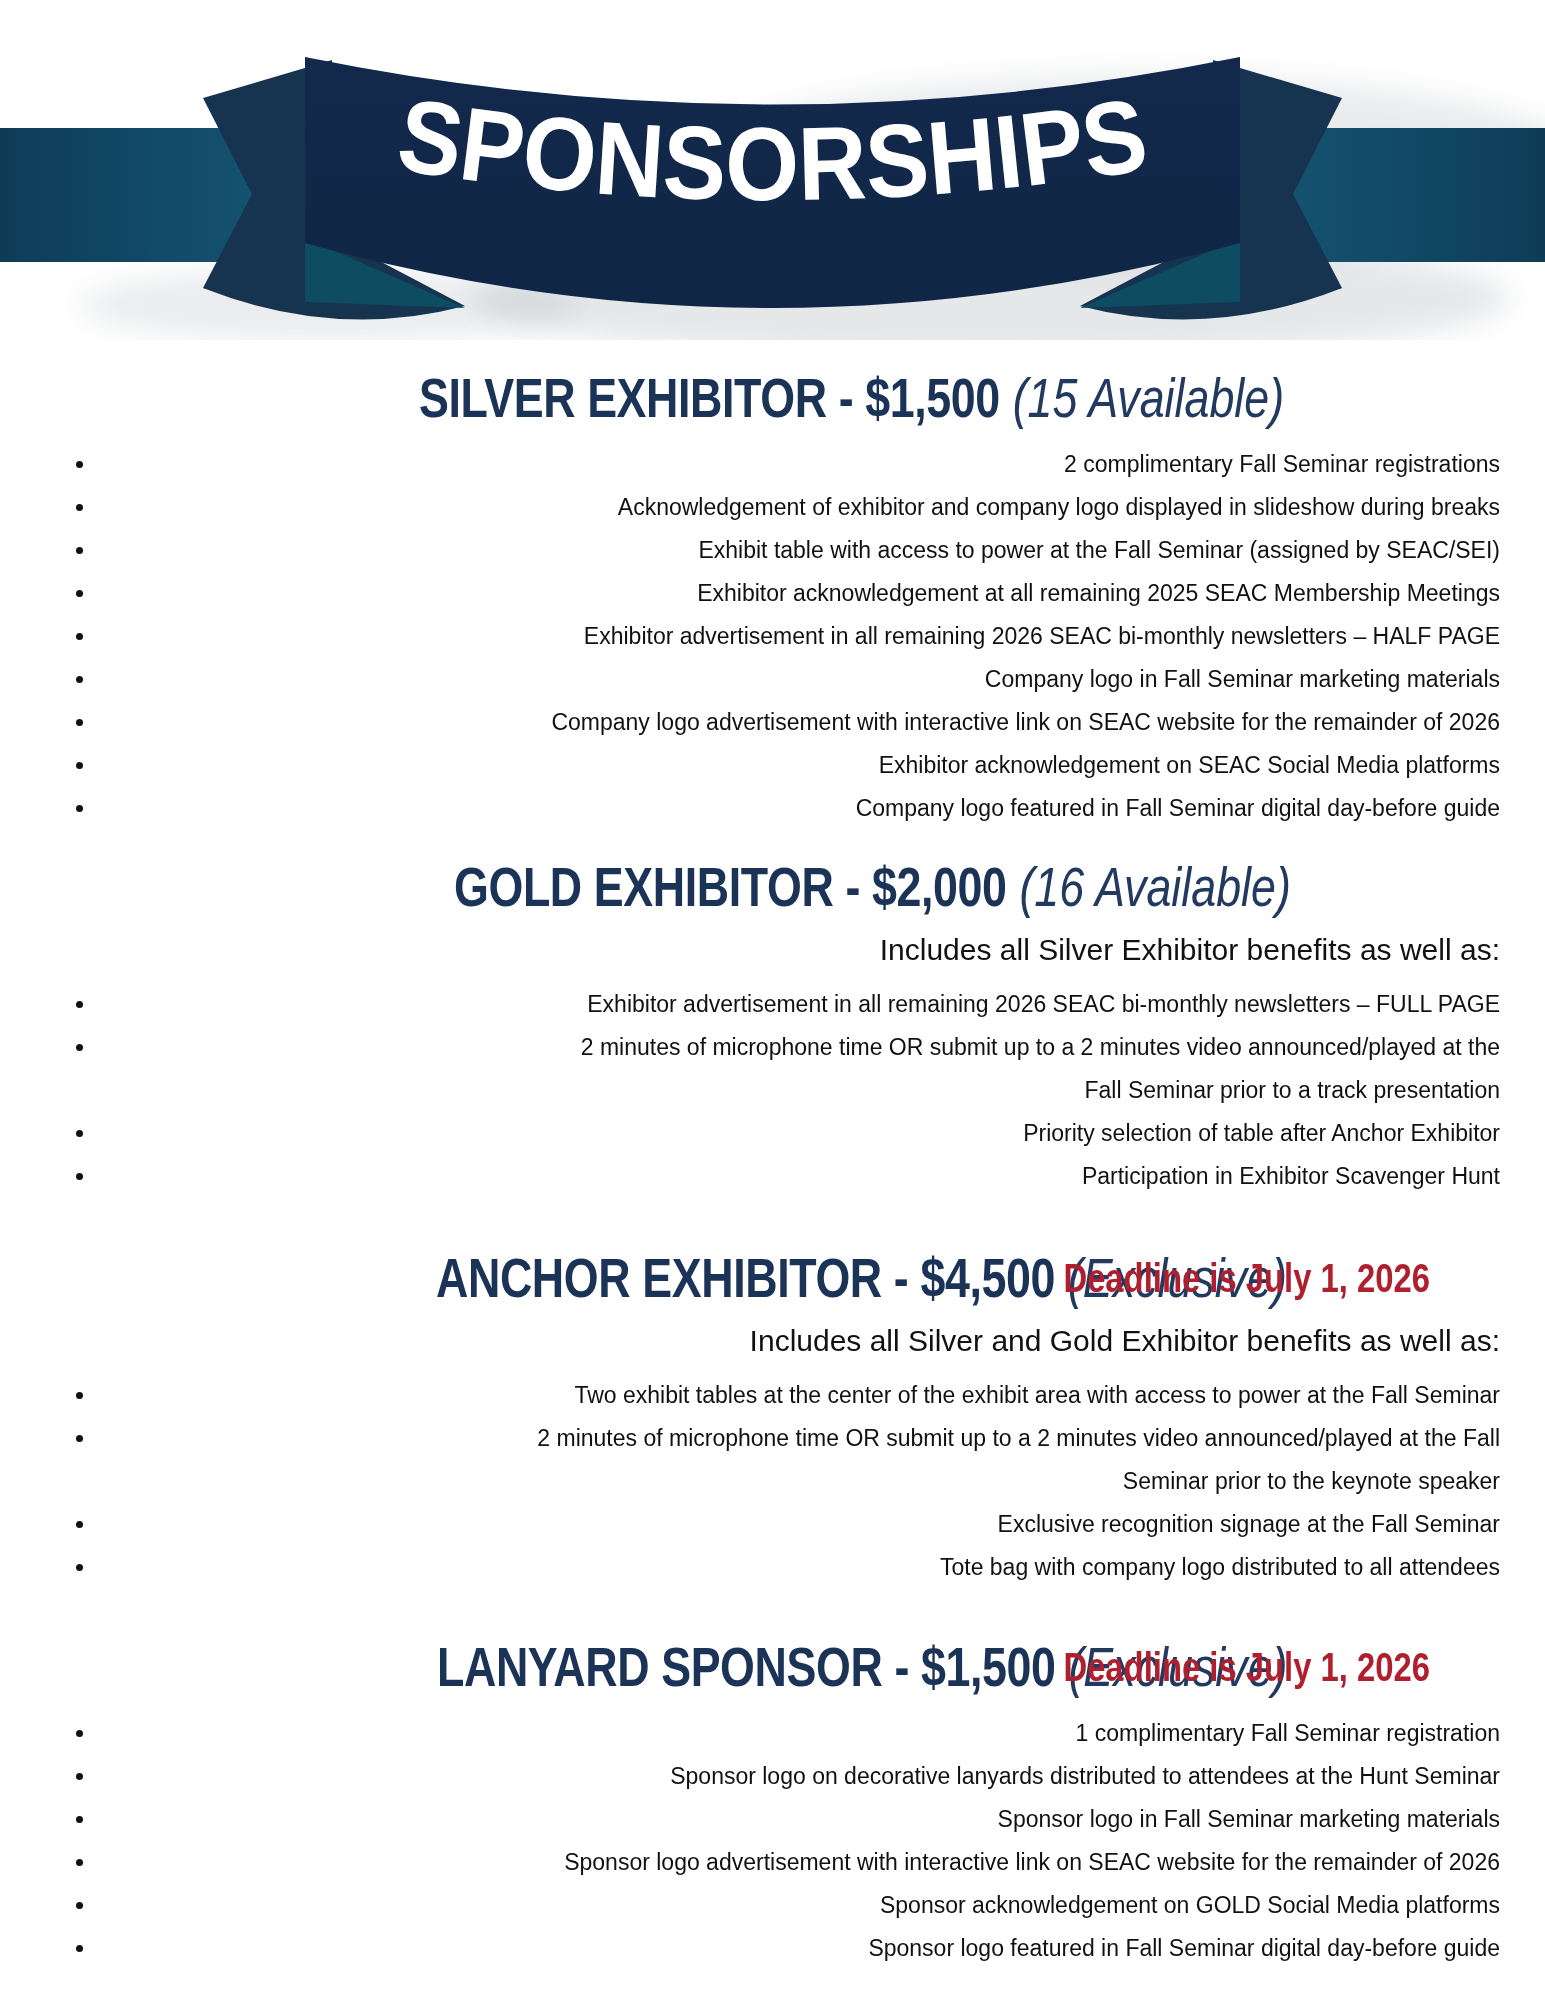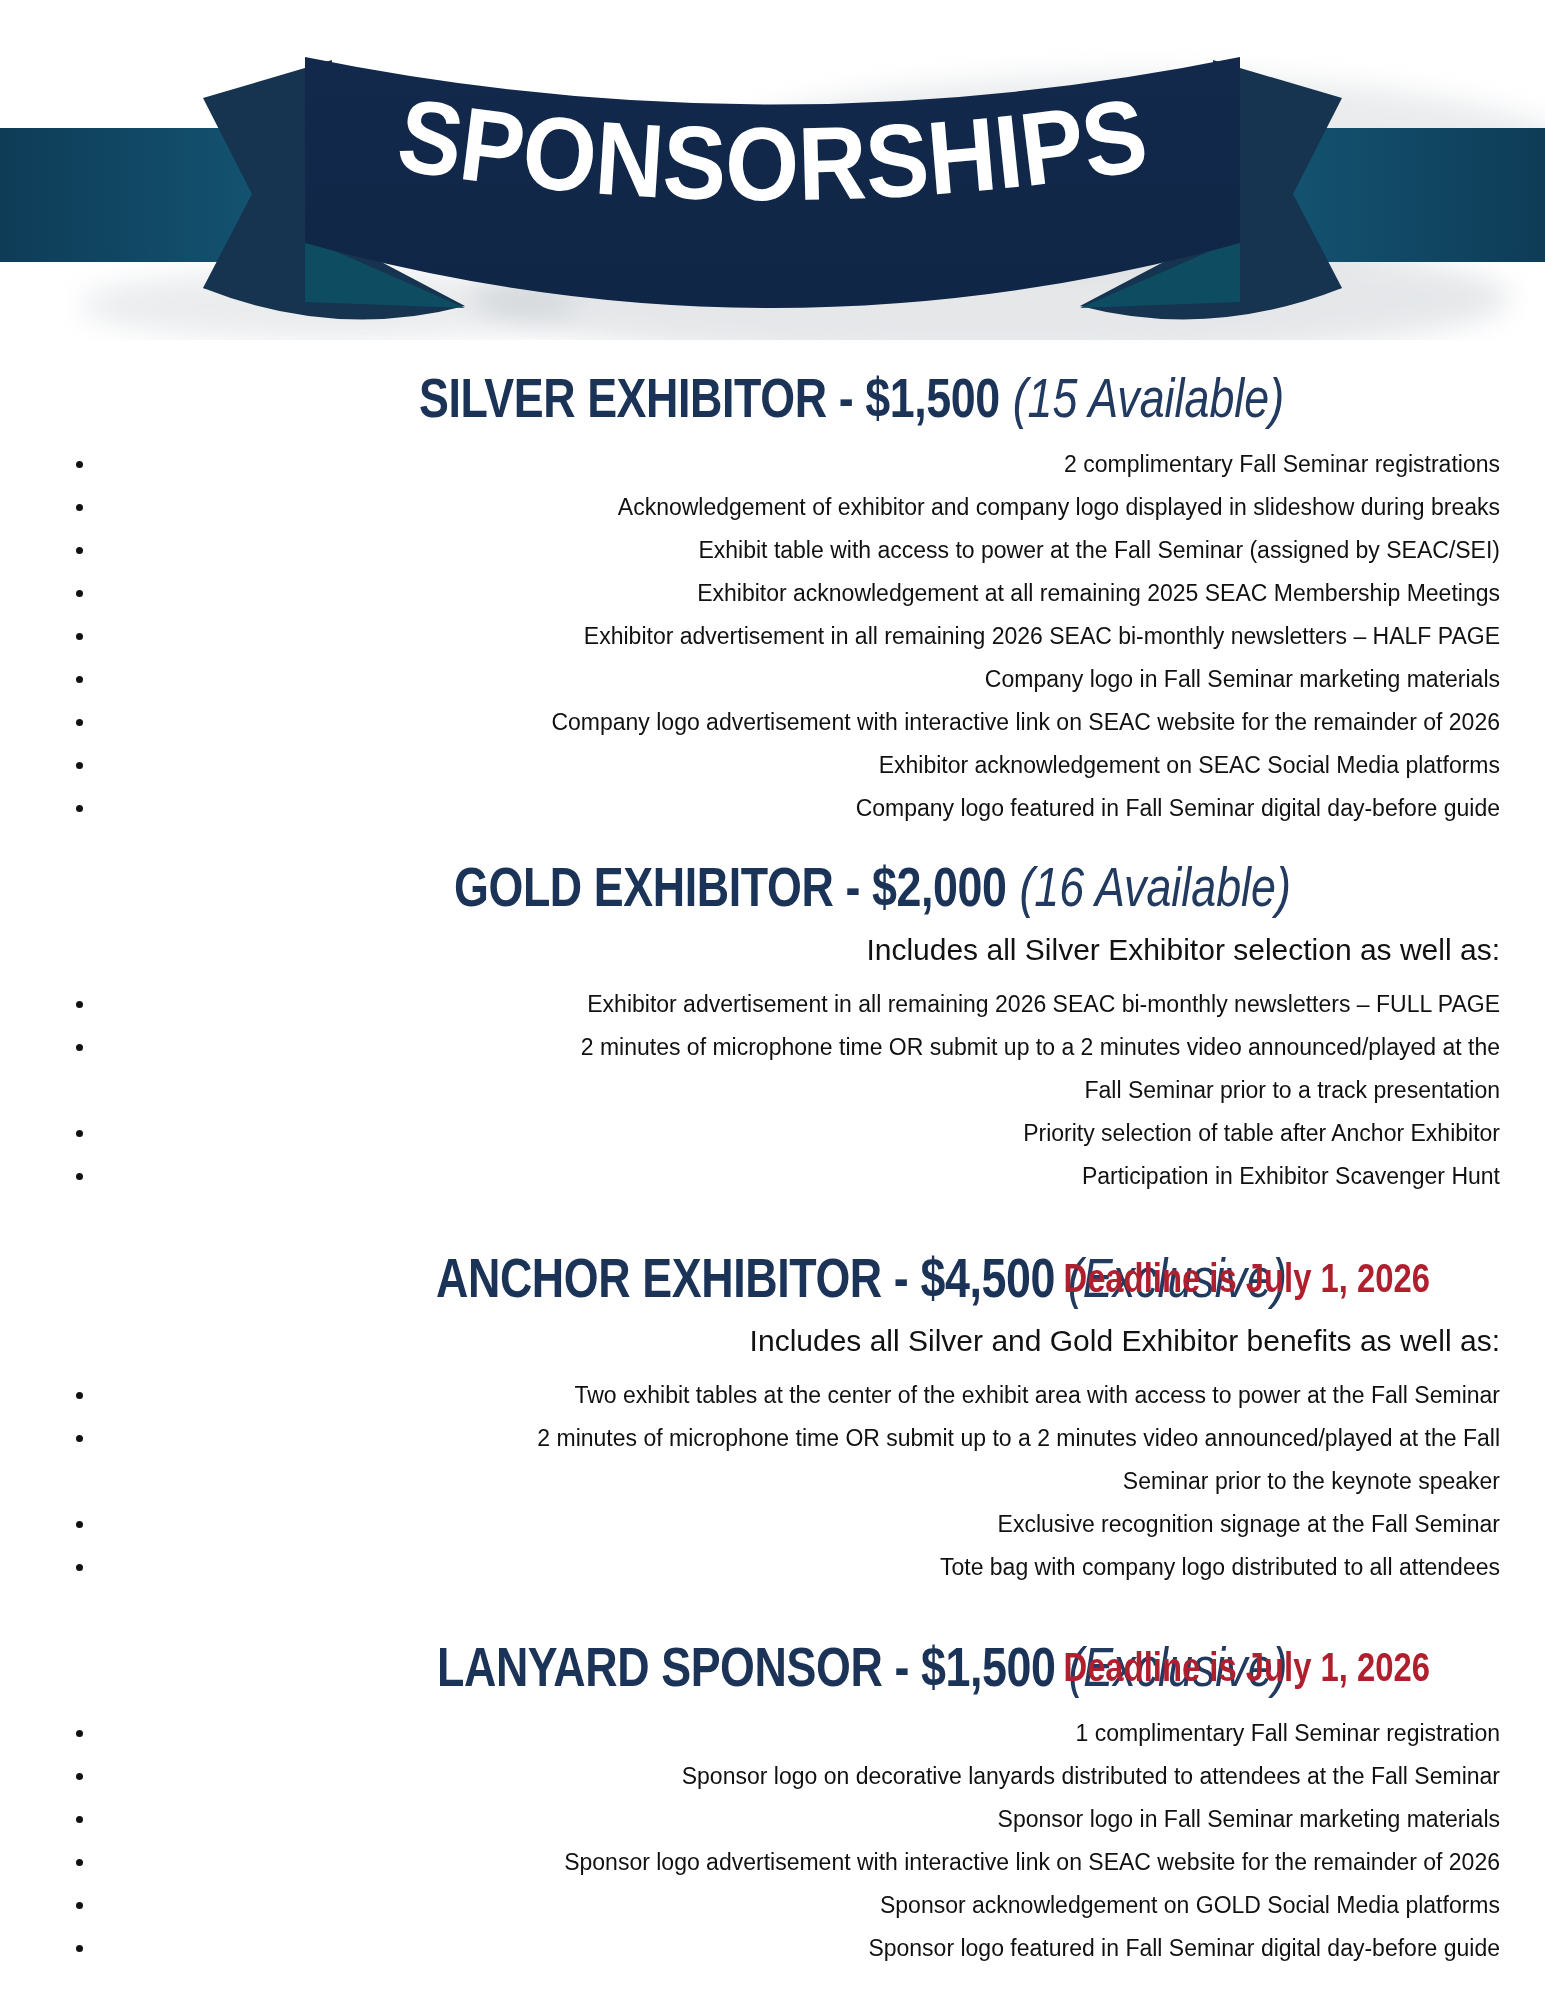--- a/index.html
+++ b/index.html
@@ -130,21 +130,21 @@
           <li>Exhibitor advertisement in all remaining 2026 SEAC bi-monthly newsletters – HALF PAGE</li>
           <li>Company logo in Fall Seminar marketing materials</li>
           <li>Company logo advertisement with interactive link on SEAC website for the remainder of 2026</li>
           <li>Exhibitor acknowledgement on SEAC Social Media platforms</li>
           <li>Company logo featured in Fall Seminar digital day-before guide</li>
         </ul>
     </div>
 
     <div class="section s-gold">
       <h2 class="heading"><span>GOLD EXHIBITOR - $2,000</span><span class="avail">(16 Available)</span></h2>
-      <p class="intro">Includes all Silver Exhibitor selection as well as:</p>
+      <p class="intro">Includes all Silver Exhibitor benefits as well as:</p>
       <ul class="benefits">
           <li>Exhibitor advertisement in all remaining 2026 SEAC bi-monthly newsletters – FULL PAGE</li>
           <li>2 minutes of microphone time OR submit up to a 2 minutes video announced/played at the
 Fall Seminar prior to a track presentation</li>
           <li>Priority selection of table after Anchor Exhibitor</li>
           <li>Participation in Exhibitor Scavenger Hunt</li>
         </ul>
     </div>
 
     <div class="section s-anchor">
@@ -158,21 +158,21 @@
           <li>Exclusive recognition signage at the Fall Seminar</li>
           <li>Tote bag with company logo distributed to all attendees</li>
         </ul>
     </div>
 
     <div class="section s-lanyard">
       <h2 class="heading"><span>LANYARD SPONSOR - $1,500</span><span class="avail">(Exclusive)</span></h2>
       <div class="deadline">Deadline is July 1, 2026</div>
       <ul class="benefits">
           <li>1 complimentary Fall Seminar registration</li>
-          <li>Sponsor logo on decorative lanyards distributed to attendees at the Fall Seminar</li>
+          <li>Sponsor logo on decorative lanyards distributed to attendees at the Hunt Seminar</li>
           <li>Sponsor logo in Fall Seminar marketing materials</li>
           <li>Sponsor logo advertisement with interactive link on SEAC website for the remainder of 2026</li>
           <li>Sponsor acknowledgement on GOLD Social Media platforms</li>
           <li>Sponsor logo featured in Fall Seminar digital day-before guide</li>
         </ul>
     </div>
 
   </div>
 </div>
 

